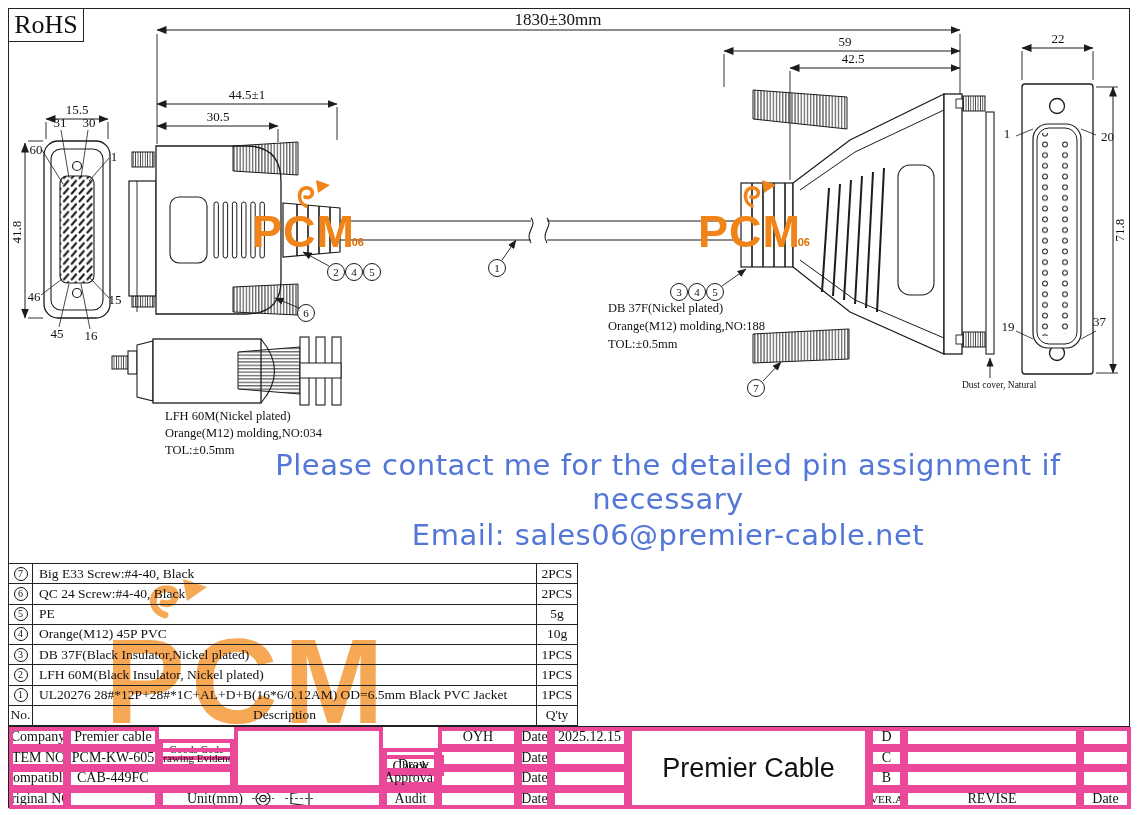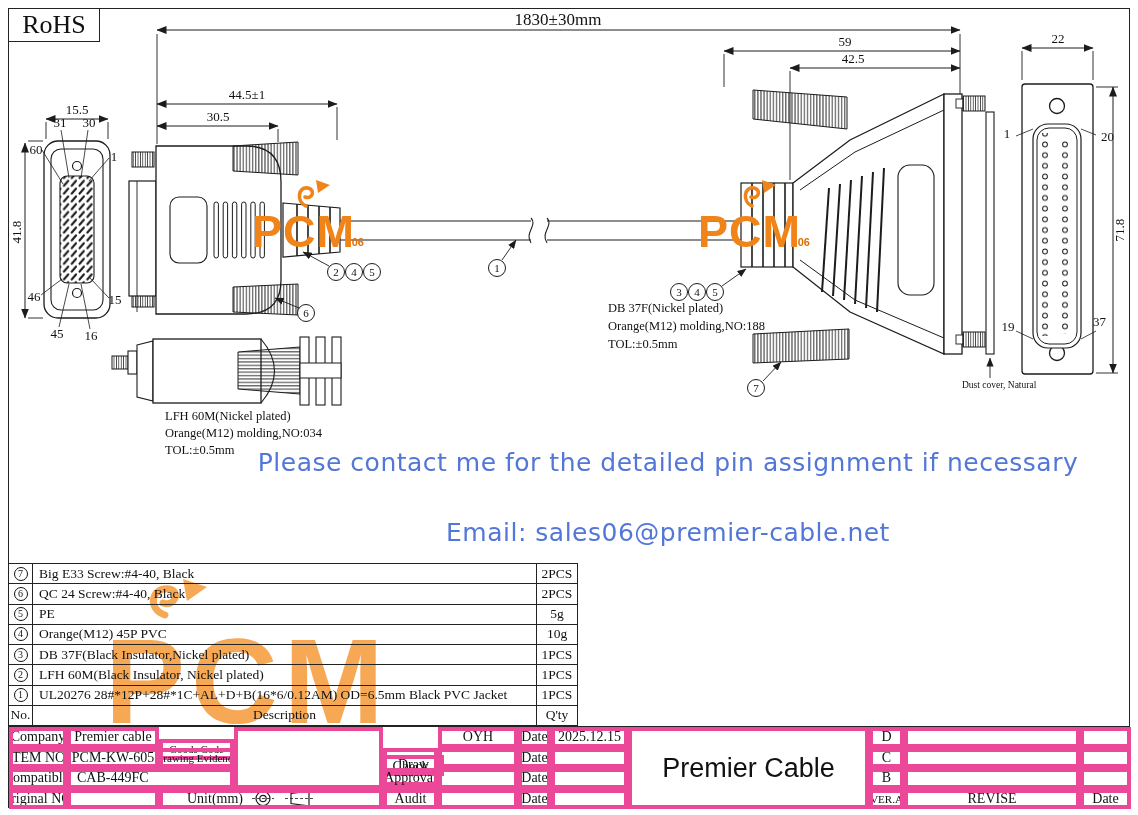--- a/index.html
+++ b/index.html
@@ -1,36 +1,36 @@
 <!DOCTYPE html>
 <html><head>
 <meta charset="utf-8">
 <style>
   * { margin:0; padding:0; box-sizing:border-box; }
   html,body { width:1138px; height:815px; background:#ffffff; font-family:"Liberation Serif",serif; color:#111; overflow:hidden; }
   .page { position:relative; width:1138px; height:815px; background:#fff; }
   .frame { position:absolute; left:8px; top:8px; width:1122px; height:800px; border:1.6px solid #222; z-index:2; pointer-events:none; }
-  .rohs-box { position:absolute; left:8px; top:8px; width:92px; height:34px; border:1.6px solid #222; background:#fff; z-index:4;
+  .rohs-box { position:absolute; left:8px; top:8px; width:76px; height:34px; border:1.6px solid #222; background:#fff; z-index:4;
               display:flex; align-items:center; justify-content:center; font-size:26px; }
   svg.draw { position:absolute; left:0; top:0; z-index:3; }
   text { font-family:"Liberation Serif",serif; fill:#111; }
   .s17 { font-size:17px; } .s13 { font-size:13px; }
   .s12 { font-size:12.5px; } .s11 { font-size:11px; } .s9 { font-size:9.5px; }
 
   
   .watermark { position:absolute; left:105px; top:575px; z-index:1; opacity:0.85; pointer-events:none; }
   .watermark .wm-txt { font-family:"Liberation Sans",sans-serif; font-weight:bold; font-size:120px; letter-spacing:6px; color:#f59a38; line-height:1; }
   .pcm-logo { position:absolute; z-index:4; width:124px; height:76px; pointer-events:none; }
   .pcm-txt { position:absolute; left:0; bottom:0; font-family:"Liberation Sans",sans-serif; font-weight:bold; font-size:45px; line-height:1; color:#f08418; letter-spacing:1px; }
   .pcm-sub { position:absolute; right:12px; bottom:6px; font-family:"Liberation Sans",sans-serif; font-weight:bold; font-size:11px; color:#e06f00; }
   .pcm-curl { position:absolute; left:38px; top:0; }
 
   
   .contact { position:absolute; z-index:5; width:880px; text-align:center; color:#5377d8;
-             font-family:"DejaVu Sans",sans-serif; font-size:25px; letter-spacing:0.5px; }
+             font-family:"DejaVu Sans",sans-serif; font-size:29px; letter-spacing:0.5px; }
 
   
   .test-note { position:absolute; left:930px; top:650px; z-index:4; font-size:13px; line-height:1.35; }
 
   
   .bom { position:absolute; left:8px; top:563px; width:570px; height:163px; z-index:4; display:flex; flex-direction:column;
          border:1.4px solid #222; background:transparent; }
   .bom-row { flex:1; display:flex; border-top:1px solid #222; align-items:stretch; font-size:13.5px; }
   .bom-row:first-child { border-top:none; }
   .bom-no { width:24px; border-right:1px solid #222; display:flex; align-items:center; justify-content:center; }

